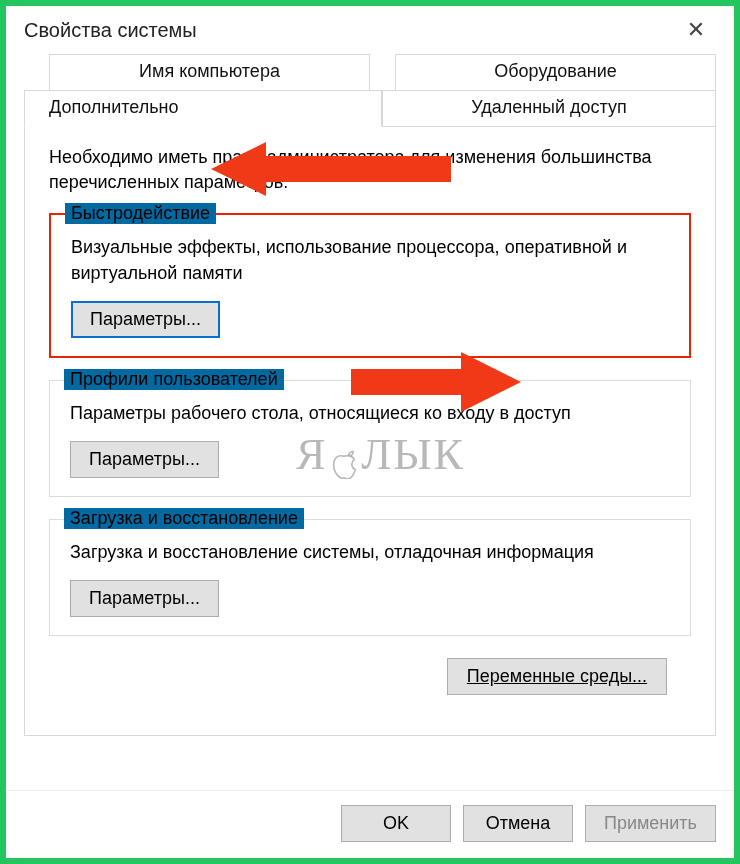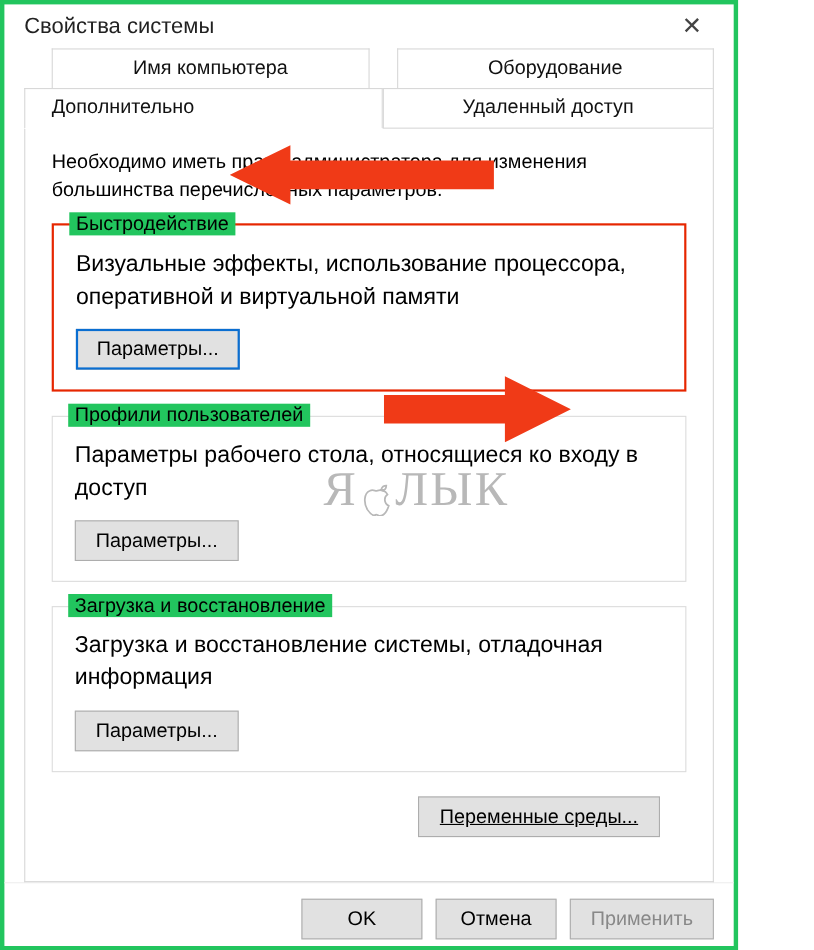--- a/index.html
+++ b/index.html
@@ -6,23 +6,23 @@
   body {
     font-family: "Segoe UI", Tahoma, sans-serif;
     font-size: 16px;
     background: #fff;
     width: 740px;
     height: 864px;
     position: relative;
     color: #000;
   }
   .window {
-    width: 671px;
+    width: 740px;
     height: 864px;
-    border: 4px solid #22c55e;
+    border: 6px solid #22c55e;
     background: #fff;
     display: flex;
     flex-direction: column;
   }
   .titlebar {
     height: 48px;
     display: flex;
     align-items: center;
     padding: 0 18px;
     font-size: 20px;
@@ -85,26 +85,26 @@
     margin-bottom: 22px;
     position: relative;
   }
   .groupbox.highlight {
     border: 2px solid #e62600;
   }
   .group-legend {
     position: absolute;
     top: -12px;
     left: 14px;
-    background: #22c55e;
+    background: #0369a1;
     padding: 0 6px;
     font-size: 18px;
   }
   .group-desc {
-    font-size: 21px;
+    font-size: 18px;
     line-height: 1.4;
     margin-top: 6px;
     margin-bottom: 12px;
   }
   .group-actions {
     display: flex;
     justify-content: flex-start;
     margin-top: 15px;
   }
   .btn {

